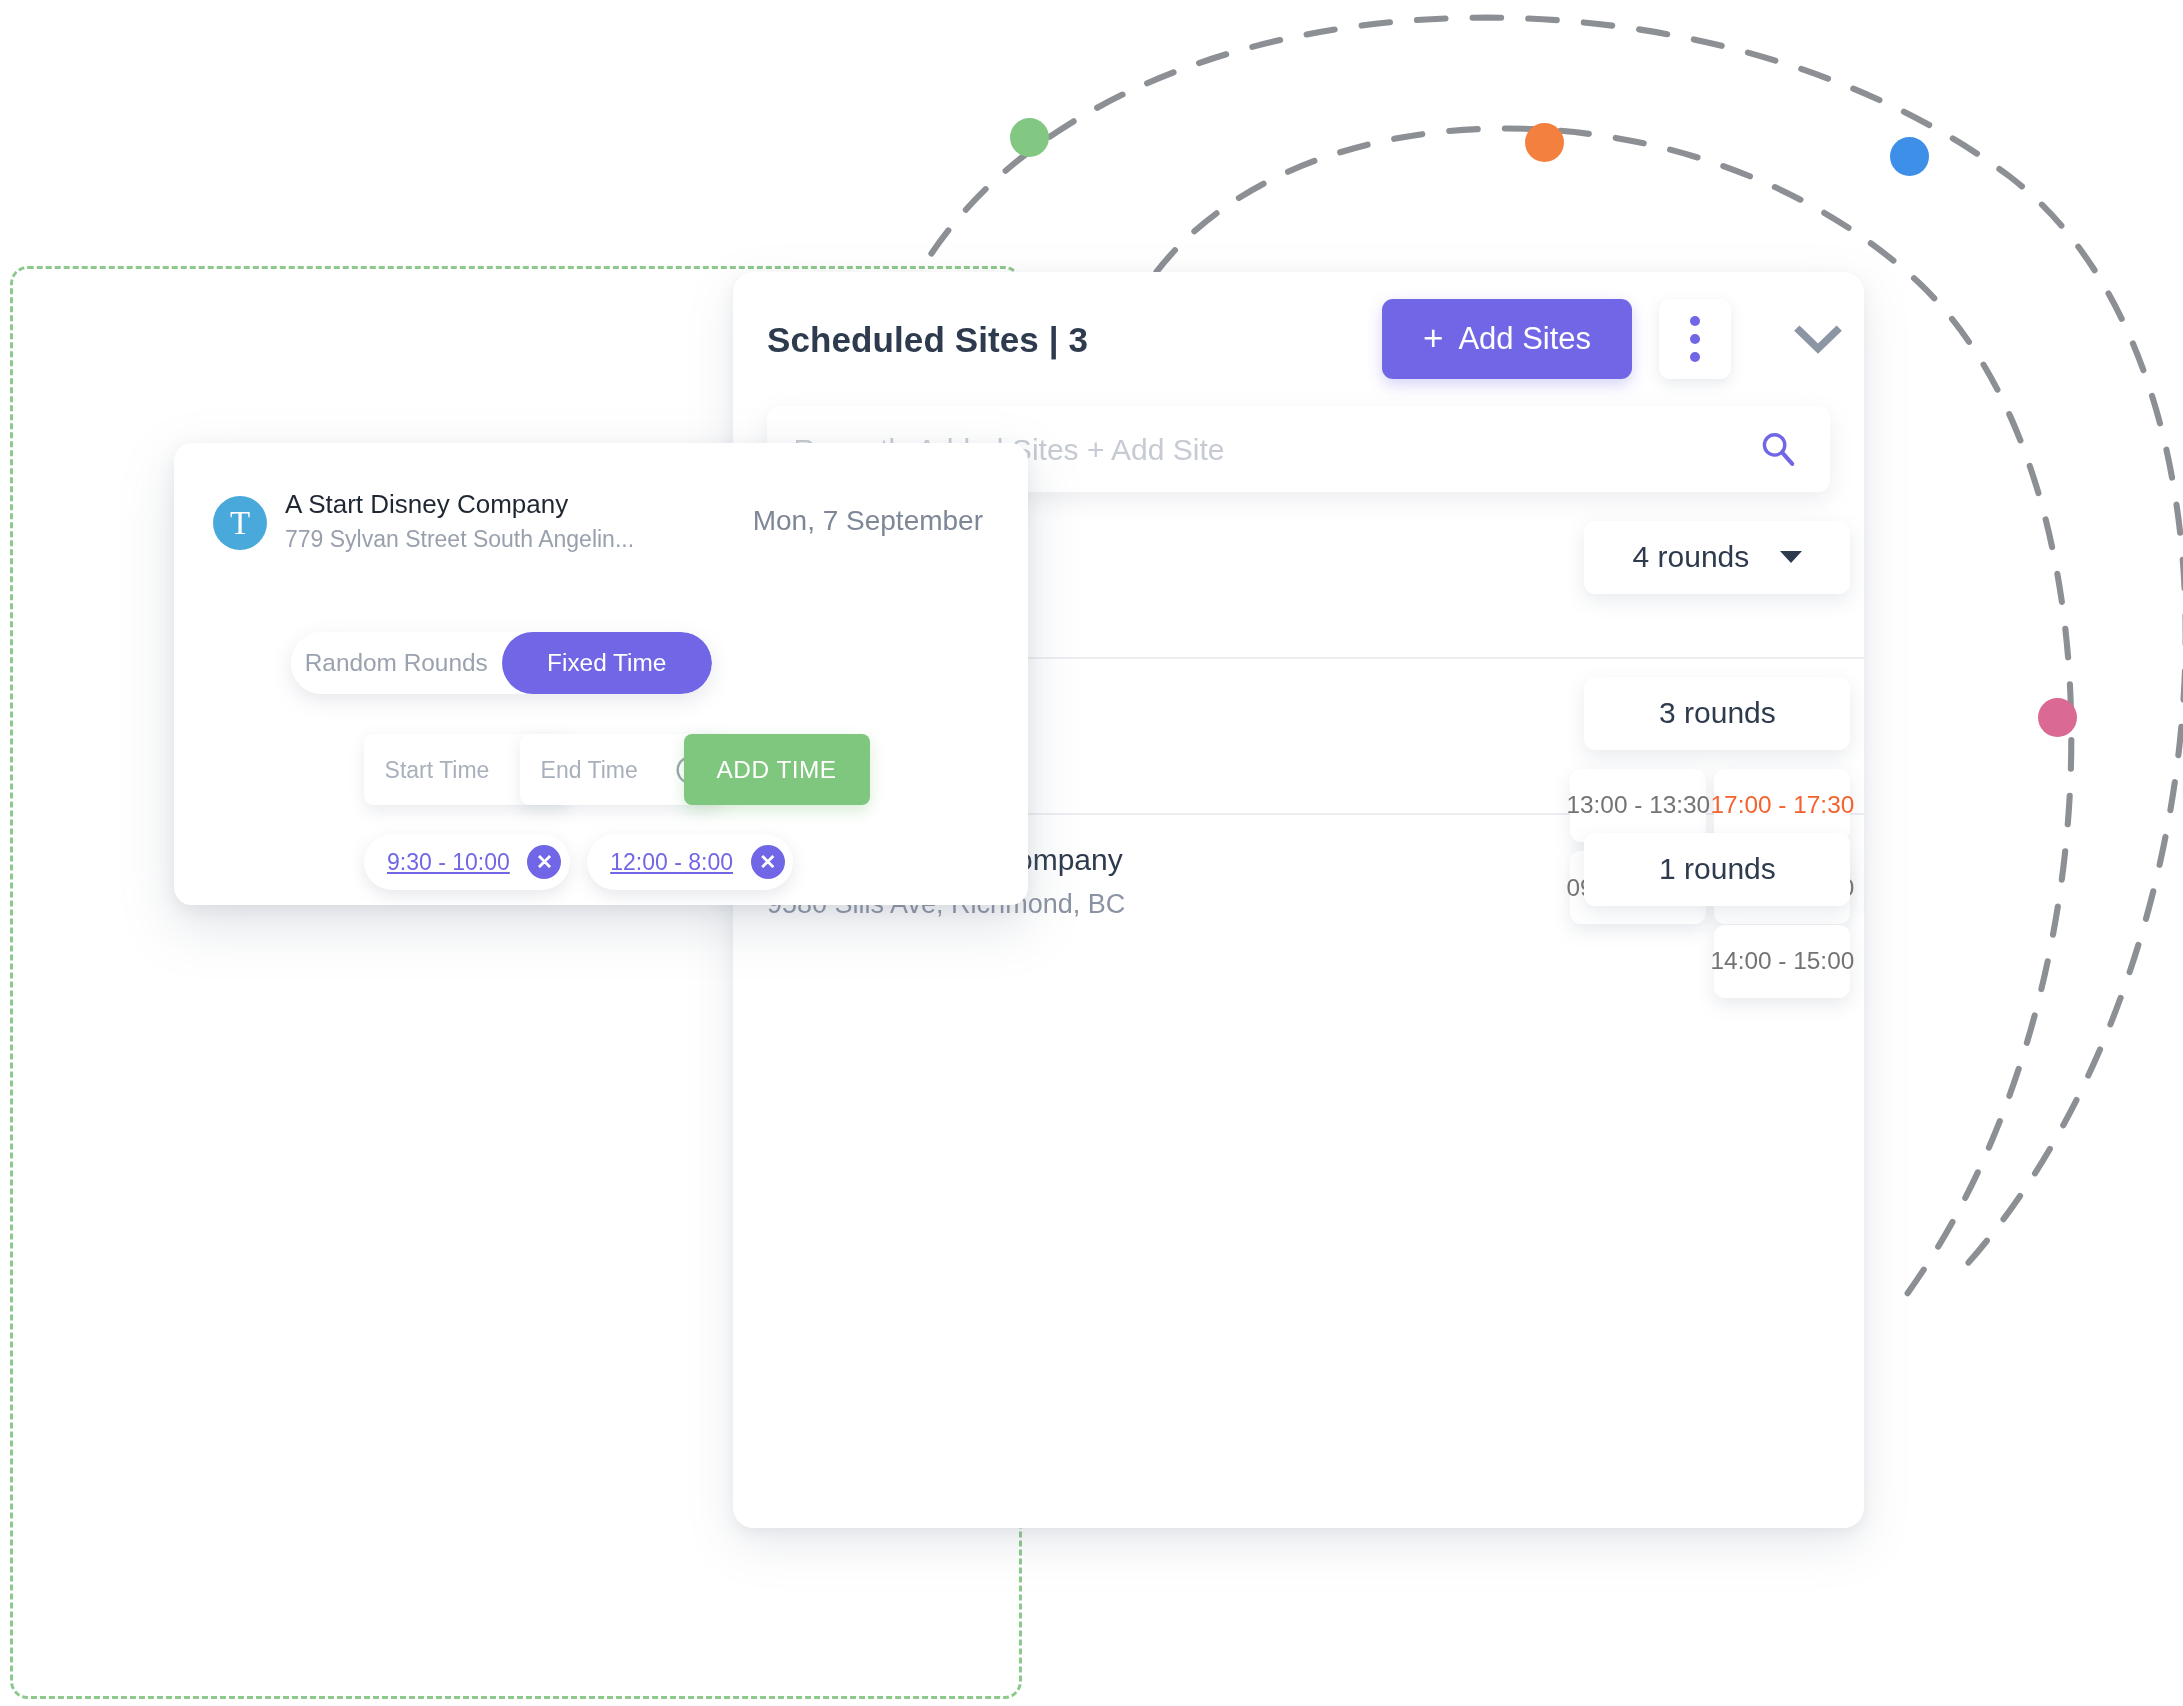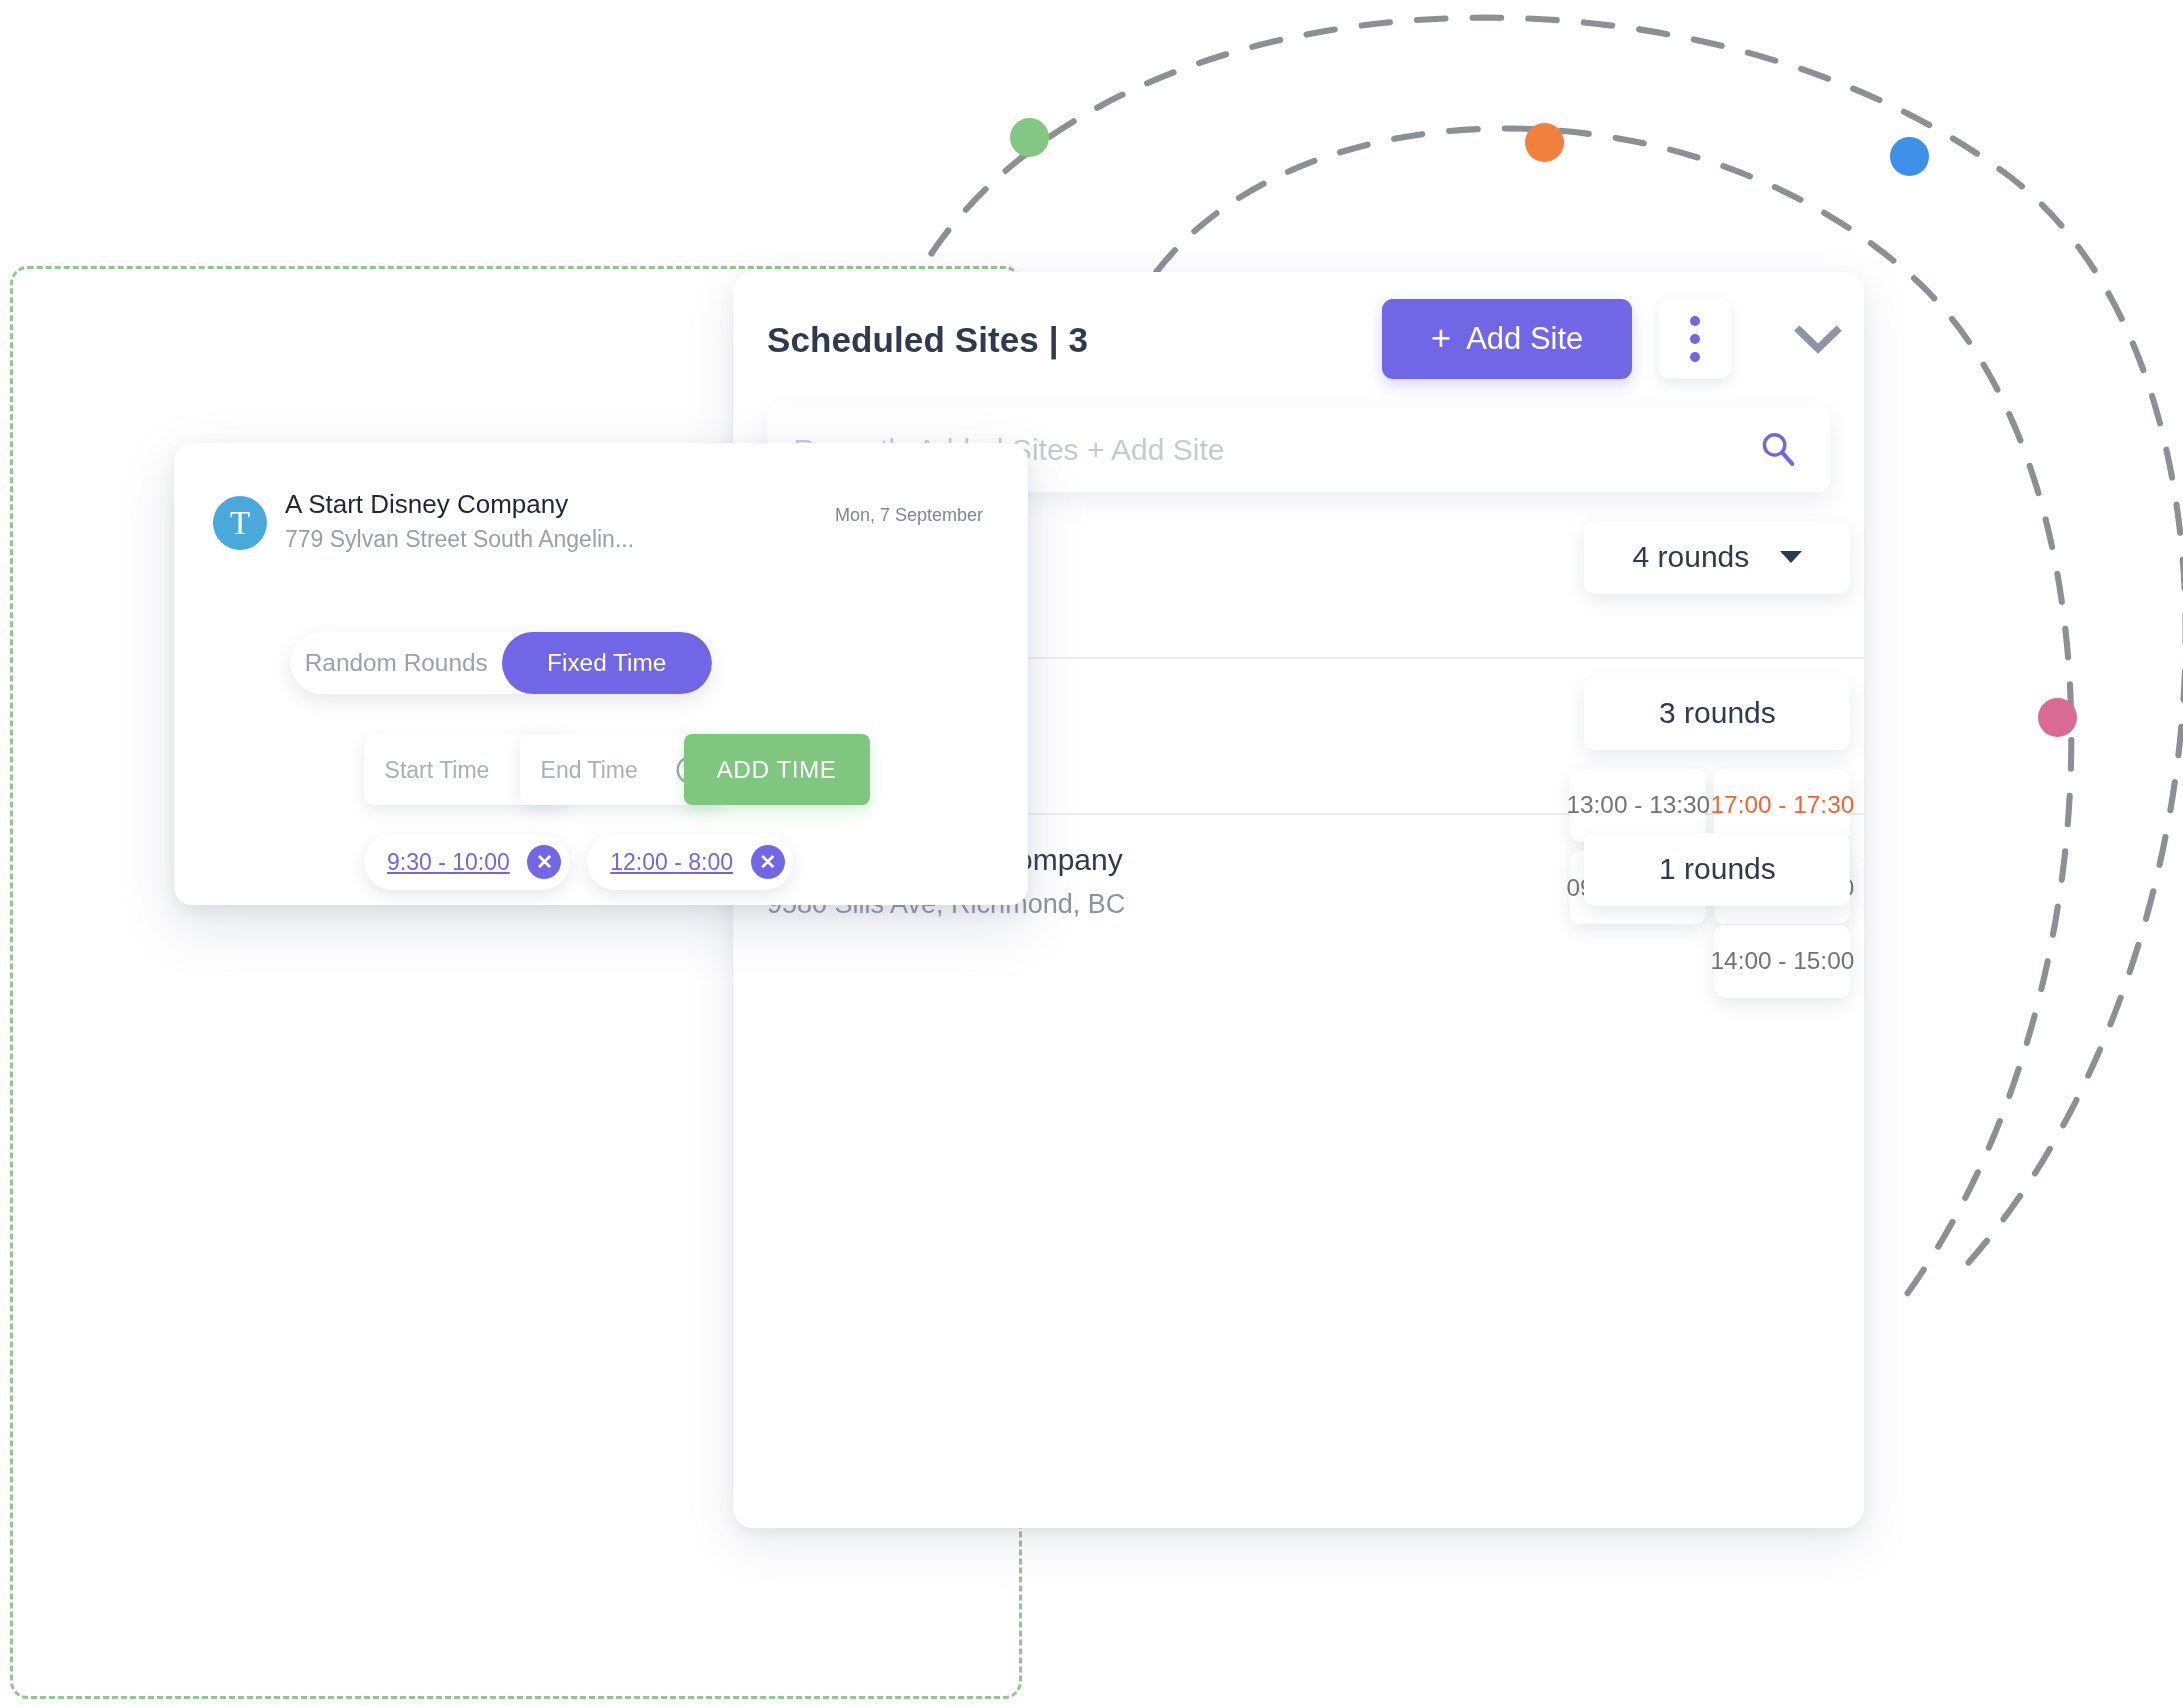--- a/index.html
+++ b/index.html
@@ -295,21 +295,21 @@
     left: 111px;
     top: 83px;
     font-size: 23px;
     color: #98a0ad;
     white-space: nowrap;
   }
   #popup-date {
     position: absolute;
     right: 45px;
     top: 62px;
-    font-size: 18px;
+    font-size: 28px;
     color: #7e8797;
     white-space: nowrap;
   }
 
   #mode-toggle {
     position: absolute;
     left: 117px;
     top: 189px;
     width: 421px;
     height: 62px;
@@ -449,21 +449,21 @@
 
   <div id="drop-zone"></div>
 
   <div id="sites-card">
 
     <div id="card-header">
       <div id="sites-title">Scheduled Sites | 3</div>
 
       <button id="add-site-button">
         <span id="add-site-plus">+</span>
-        <span>Add Site</span>
+        <span>Add Sites</span>
       </button>
 
       <div id="kebab-button">
         <span class="kebab-dot"></span>
         <span class="kebab-dot"></span>
         <span class="kebab-dot"></span>
       </div>
 
       <svg id="collapse-chevron" viewBox="0 0 70 48">
         <polyline points="8,12 35,38 62,12" fill="none" stroke="#8b95a3" stroke-width="11" stroke-linecap="square" stroke-linejoin="miter"></polyline>

